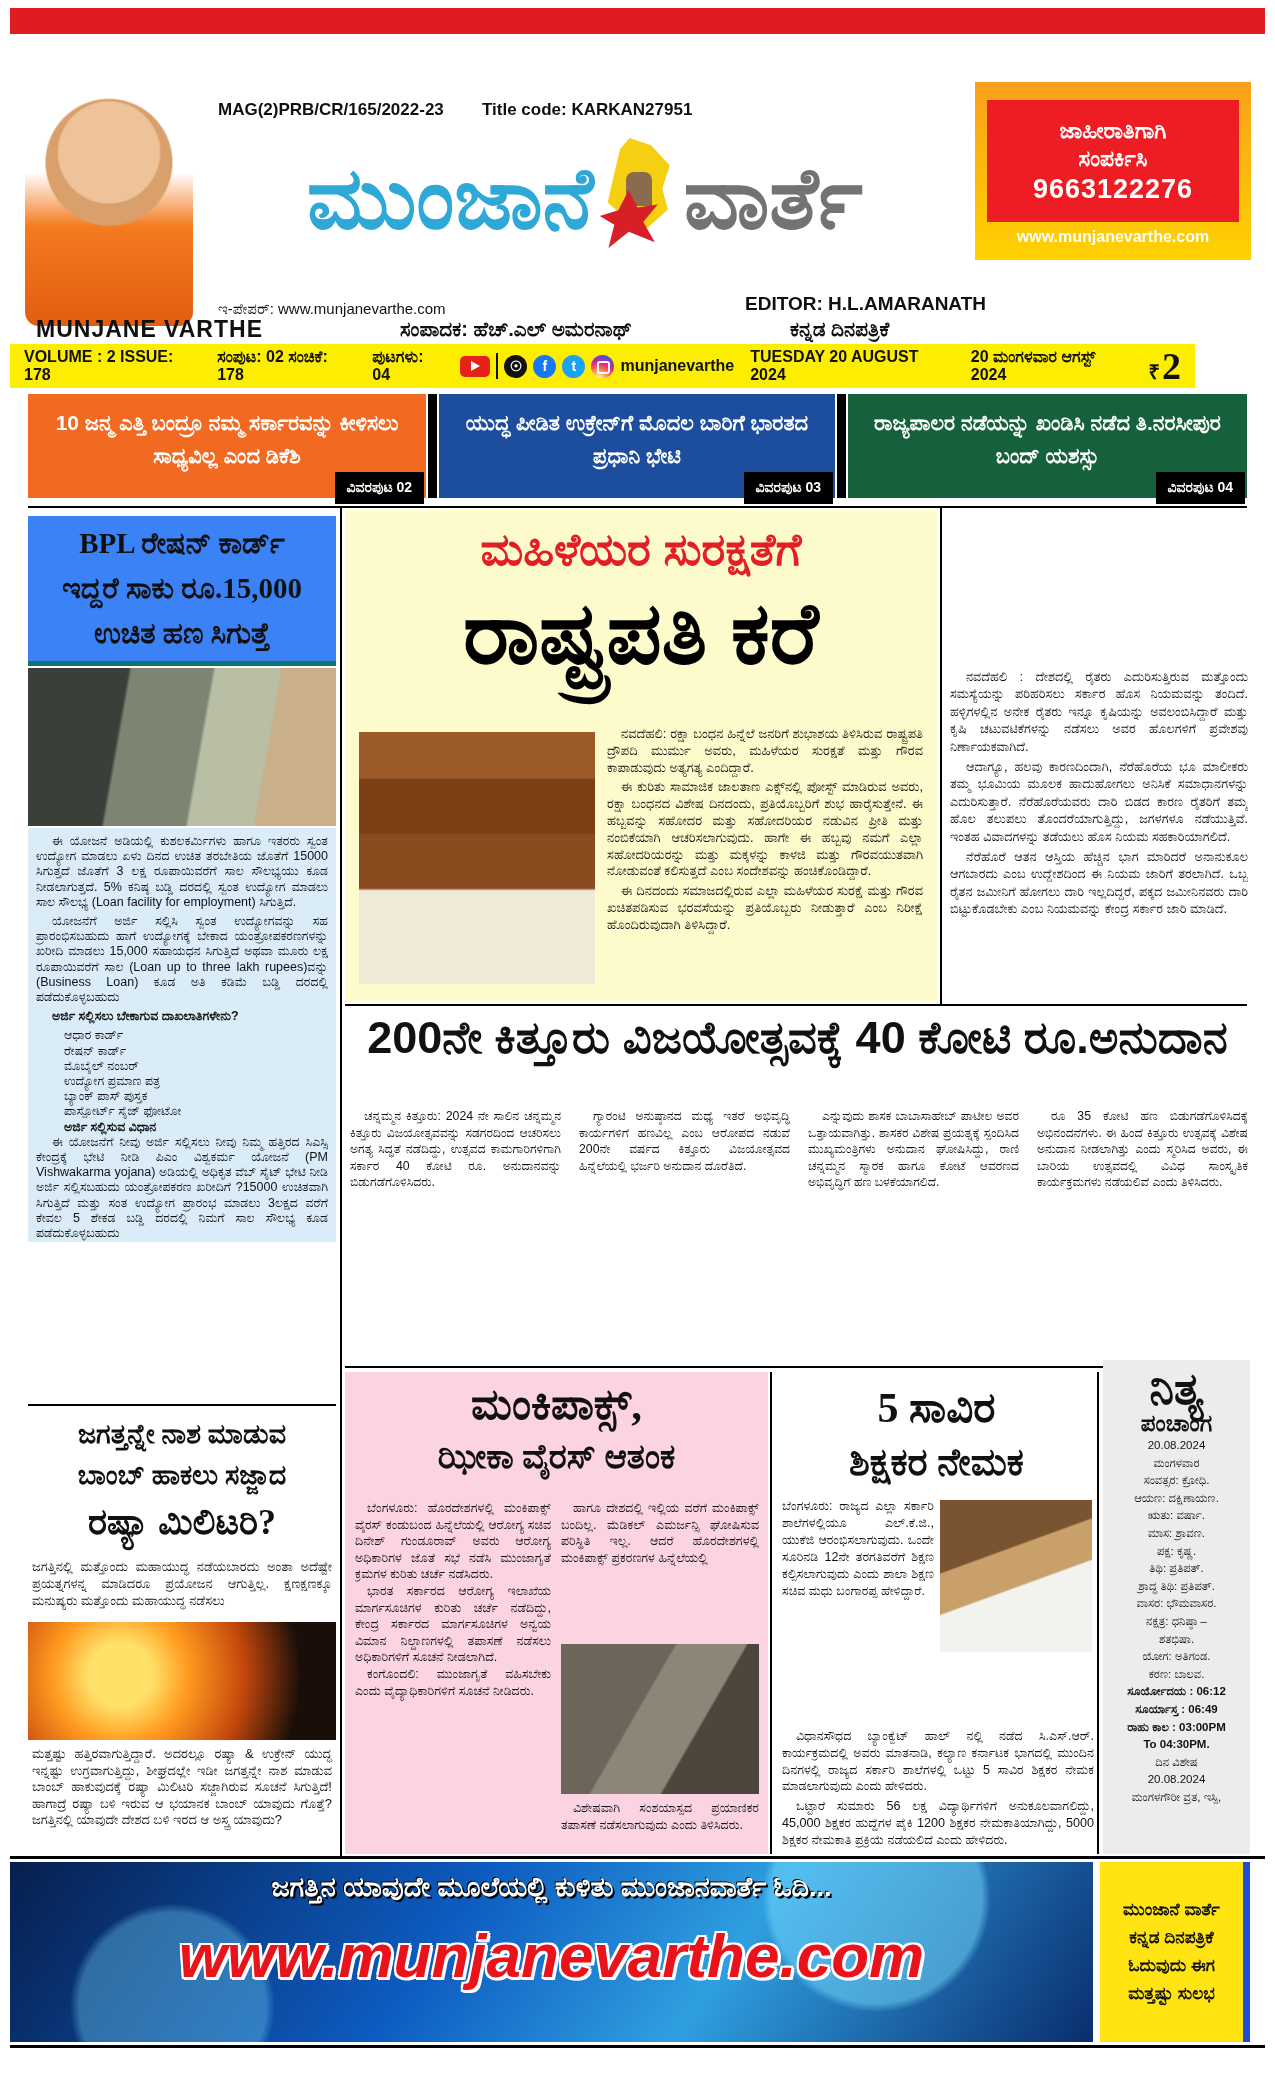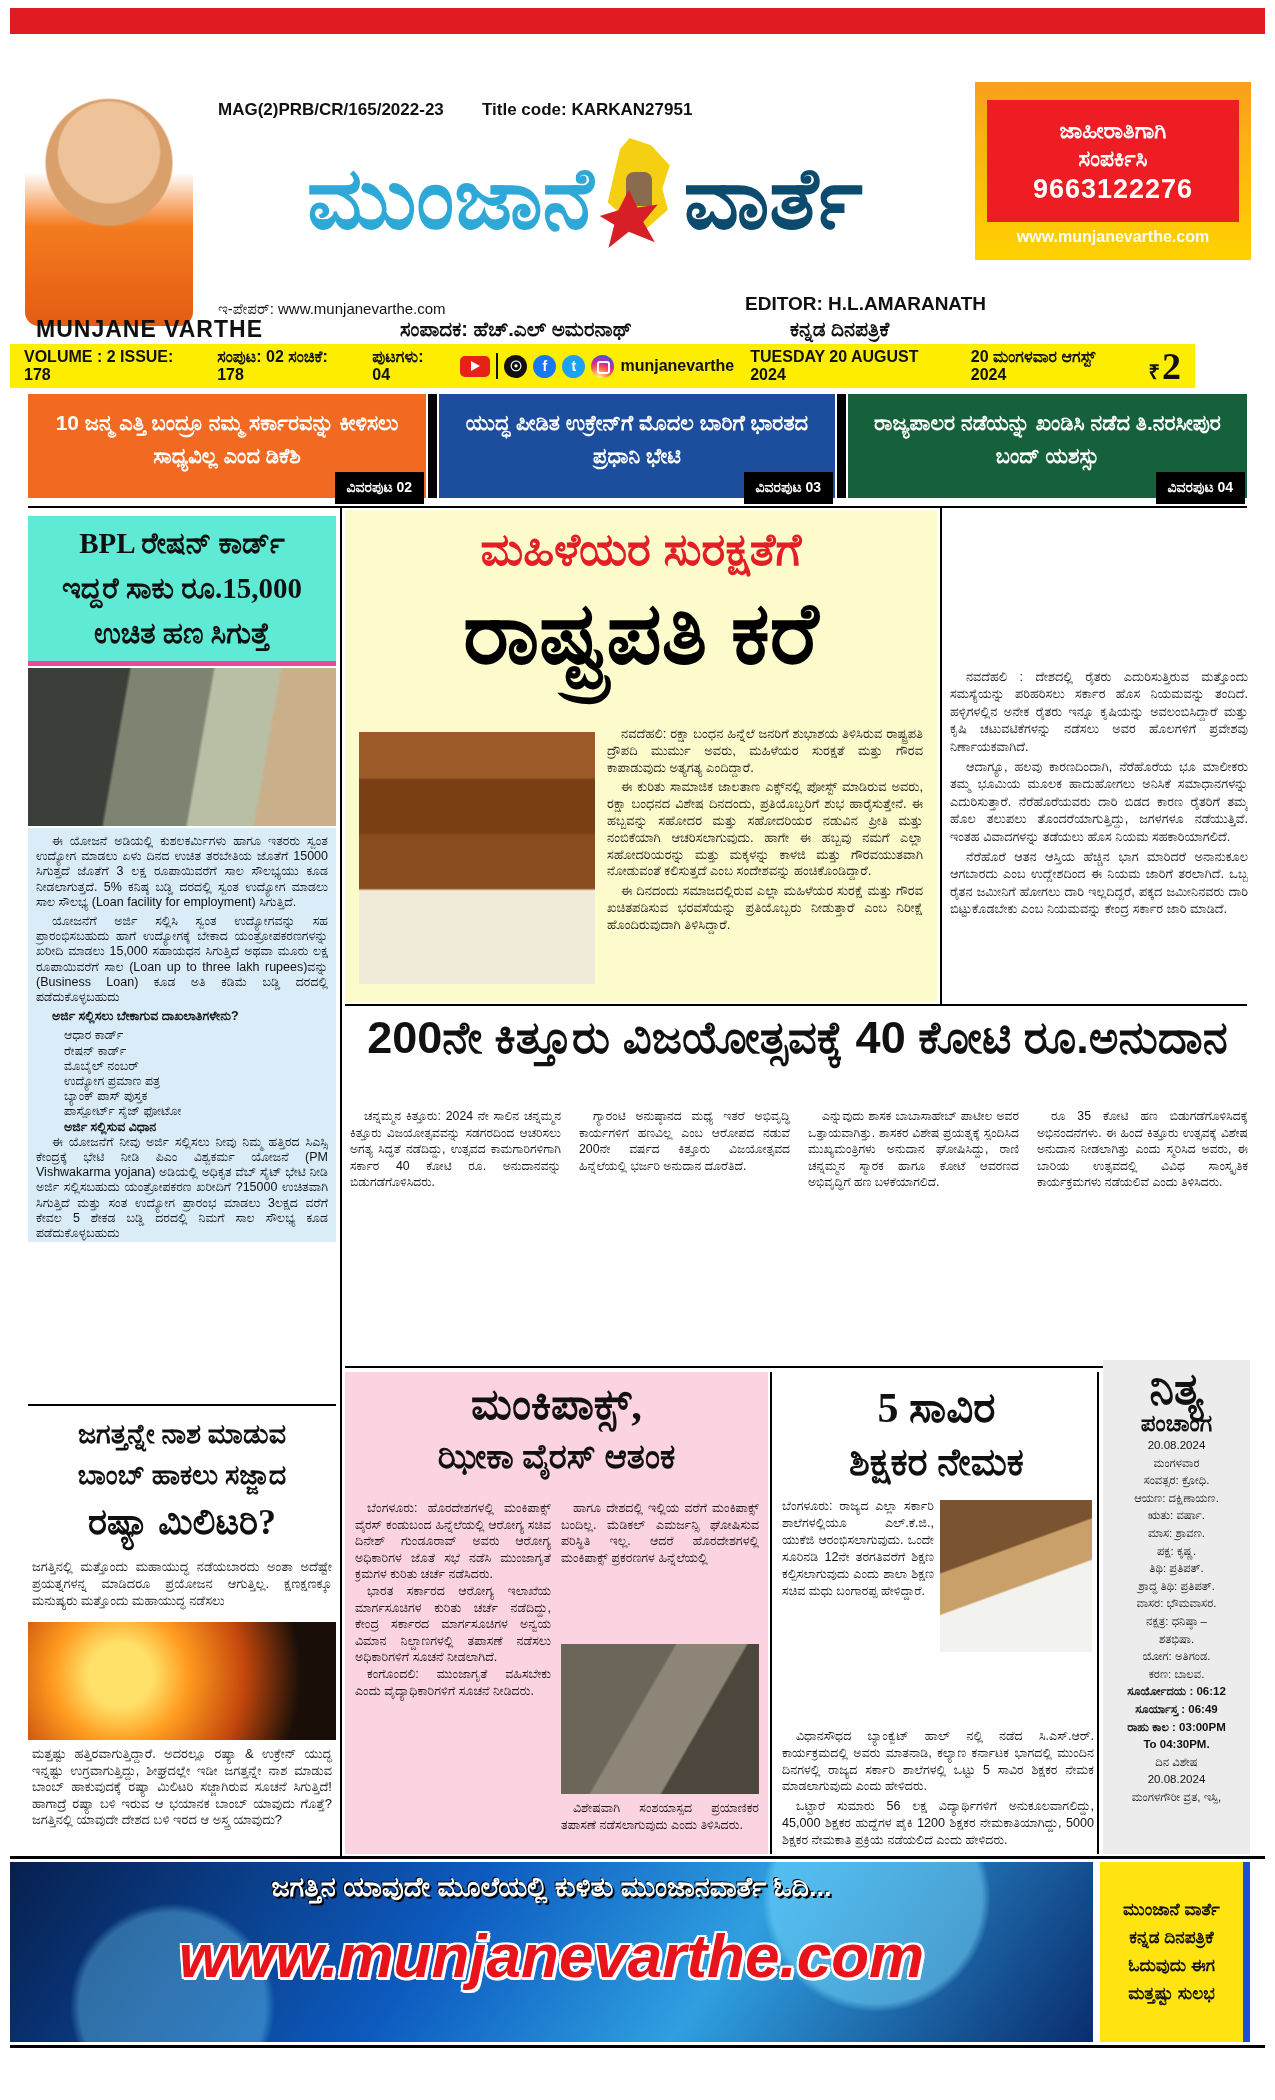--- a/index.html
+++ b/index.html
@@ -15,21 +15,21 @@
   
   .swami{left:25px;top:78px;width:168px;height:248px;border-radius:14px;
          background:
            radial-gradient(circle at 50% 30%, #eec39a 0 26%, transparent 27%),
            radial-gradient(circle at 50% 34%, #d9a06b 0 34%, transparent 35%),
            linear-gradient(180deg,#fff 0 38%,#f47b20 60%,#e35c12 100%);}
   .regno{left:218px;top:100px;font-size:17px;font-weight:bold;}
   .titlecode{left:482px;top:100px;font-size:17px;font-weight:bold;}
   .masthead{left:200px;top:118px;width:770px;height:160px;display:flex;align-items:center;justify-content:center;gap:6px;}
   .mast1{font-size:86px;font-weight:bold;color:#2ea8d6;line-height:1;}
-  .mast2{font-size:86px;font-weight:bold;color:#0c4a6e;line-height:1;}
+  .mast2{font-size:86px;font-weight:bold;color:#737373;line-height:1;}
   .kmap{width:78px;height:120px;position:relative;flex:0 0 auto;}
   .kmap .yellow{position:absolute;left:8px;top:0;width:62px;height:92px;background:#f5d012;
       clip-path:polygon(35% 0,70% 8%,100% 30%,88% 55%,97% 78%,60% 100%,30% 88%,0 70%,10% 40%,20% 12%);}
   .kmap .splash{position:absolute;left:0px;top:52px;width:58px;height:58px;background:#d71f27;
       clip-path:polygon(50% 0,65% 30%,100% 25%,75% 55%,95% 90%,50% 72%,15% 100%,25% 60%,0 45%,32% 35%);}
   .kmap .dome{position:absolute;left:26px;top:34px;width:26px;height:34px;background:#8a6b4d;border-radius:8px 8px 0 0;}
   .epaper{left:218px;top:300px;font-size:15px;}
   .editor-en{left:745px;top:293px;font-size:19px;font-weight:bold;}
   .name-en{left:36px;top:316px;font-size:23px;font-weight:bold;letter-spacing:1px;}
   .editor-kn{left:400px;top:318px;font-size:20px;font-weight:bold;}
@@ -61,23 +61,23 @@
   
   .teaser{top:394px;height:104px;color:#fff;font-size:21px;font-weight:bold;text-align:center;
           display:flex;align-items:center;justify-content:center;padding:6px 14px 18px;box-sizing:border-box;line-height:1.55;}
   .tag{position:absolute;right:2px;bottom:-6px;background:#000;color:#fff;font-size:14px;font-weight:bold;padding:5px 12px;}
   .gapbar{top:394px;width:9px;height:104px;background:#000;}
 
   .hline{background:#000;}
   .vline{background:#000;}
 
   
-  .bpl-head{left:28px;top:516px;width:308px;height:150px;background:#5eead4;display:flex;flex-direction:column;
+  .bpl-head{left:28px;top:516px;width:308px;height:150px;background:#3b82f6;display:flex;flex-direction:column;
             align-items:center;justify-content:center;font-family:"Liberation Serif",serif;font-weight:bold;
-            font-size:29px;line-height:1.55;border-bottom:5px solid #ec4899;box-sizing:border-box;}
+            font-size:29px;line-height:1.55;border-bottom:5px solid #0f766e;box-sizing:border-box;}
   .bpl-photo{left:28px;top:668px;width:308px;height:158px;
              background:linear-gradient(100deg,#3a3f3a 0 30%,#7d8472 31% 55%,#b8bfa5 56% 75%,#c9b08a 76%);}
   .bpl-body{left:28px;top:828px;width:308px;height:414px;background:#d9ecf8;padding:6px 8px;box-sizing:border-box;
             font-size:12.5px;line-height:15.2px;overflow:hidden;}
   .bpl-body p{margin:0 0 4px;text-indent:16px;}
   .bpl-body .li{text-indent:28px;margin:0;}
 
   .rus-head{left:28px;top:1414px;width:308px;text-align:center;font-family:"Liberation Serif",serif;font-weight:bold;line-height:1.5;}
   .rus-h1{font-size:27px;} .rus-h2{font-size:36px;}
   .rus-intro{left:32px;top:1558px;width:300px;font-size:13px;line-height:17px;}

